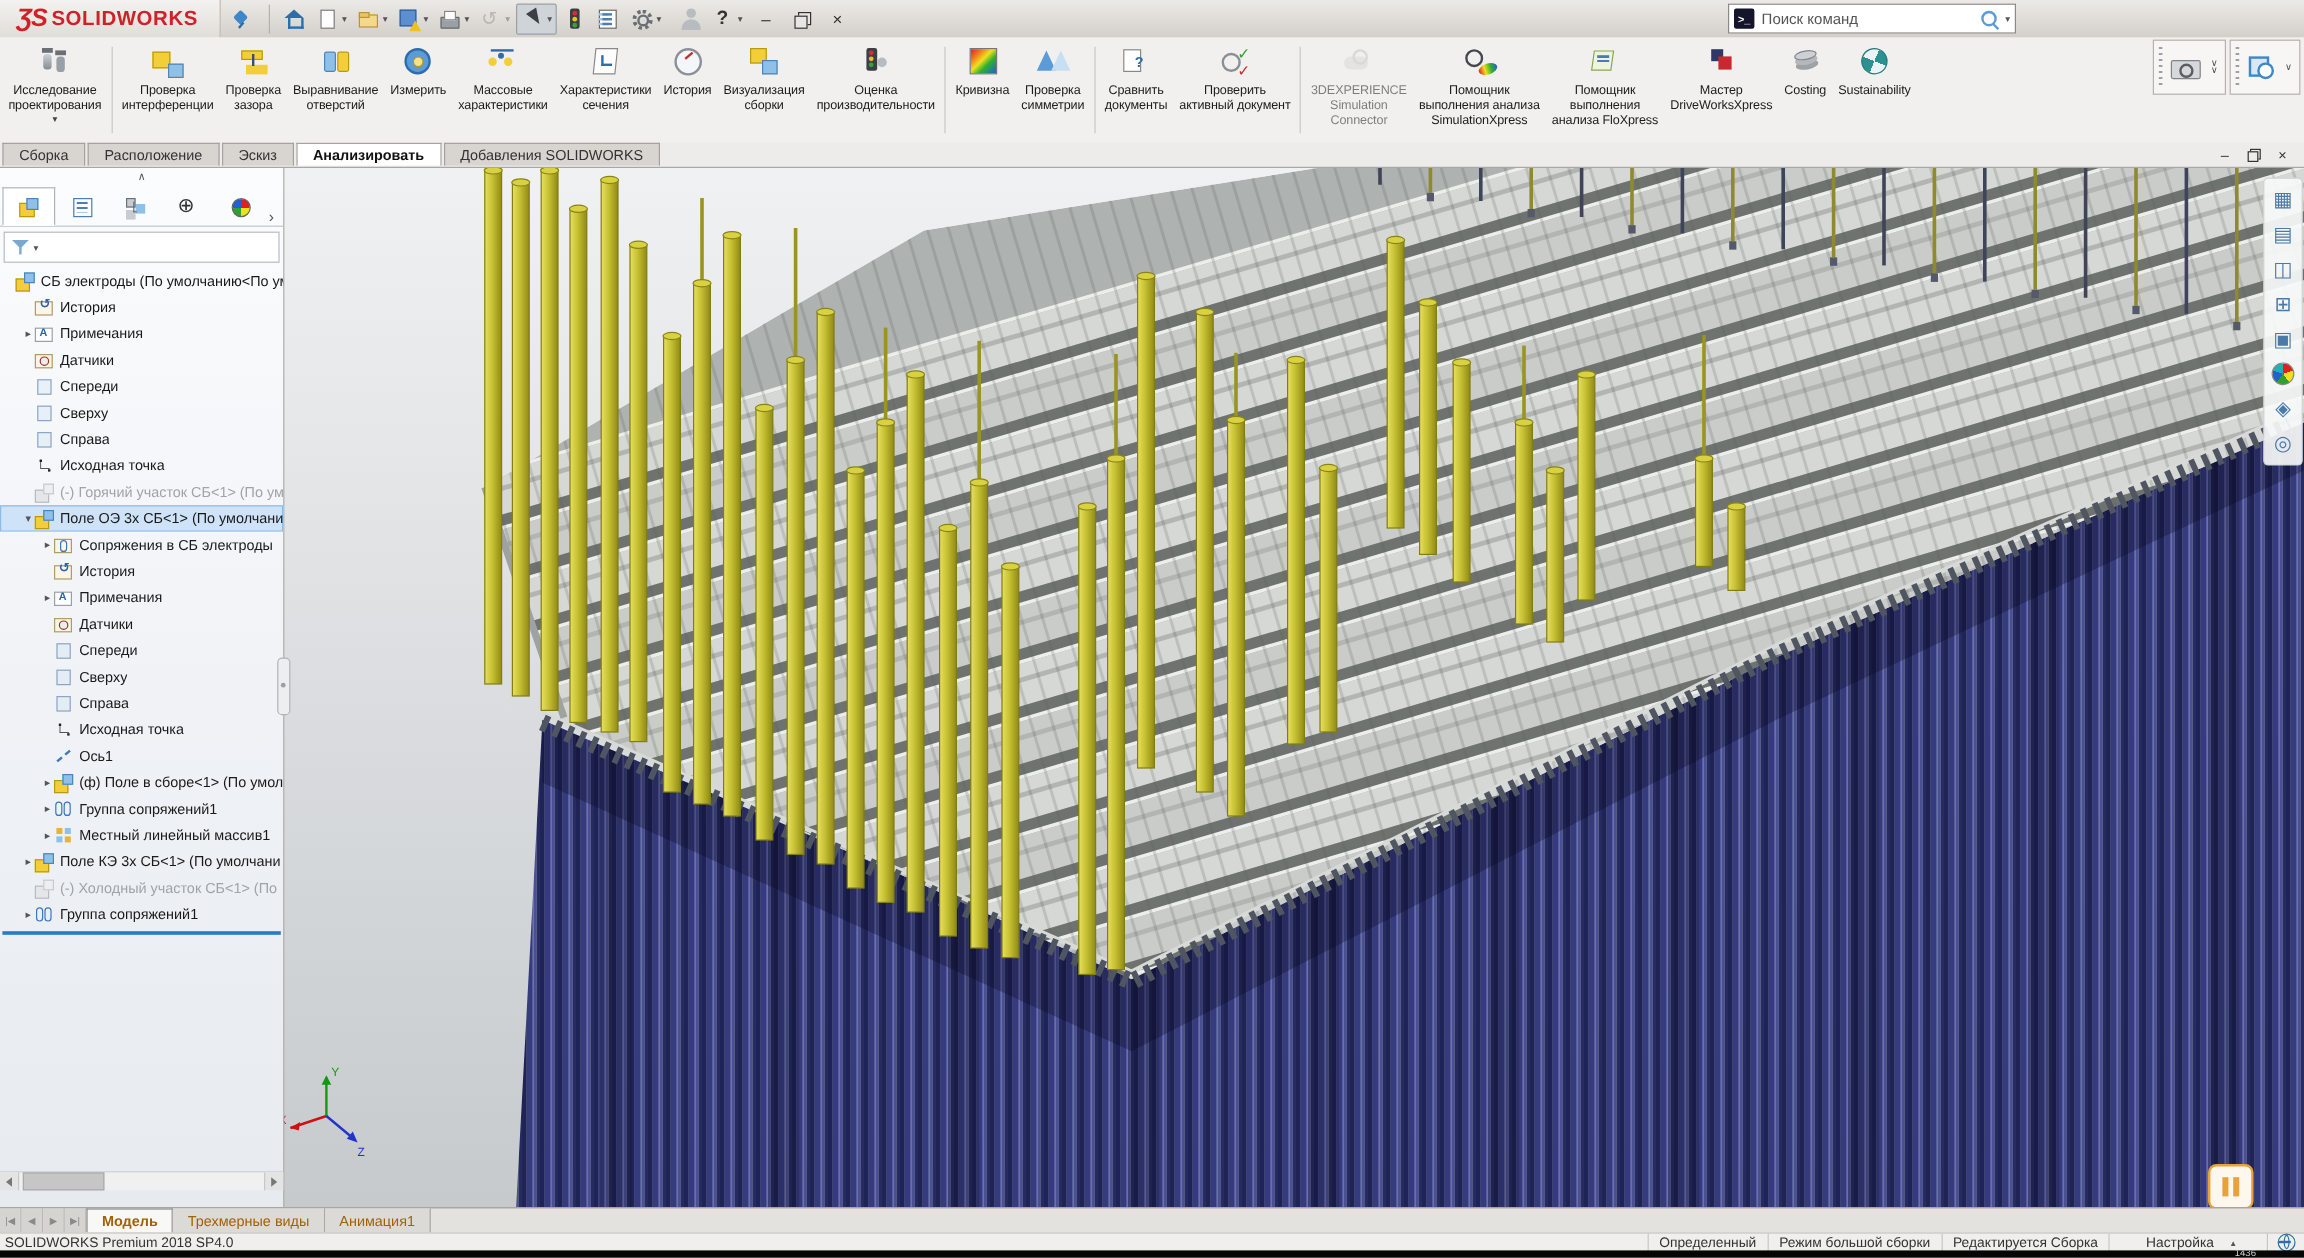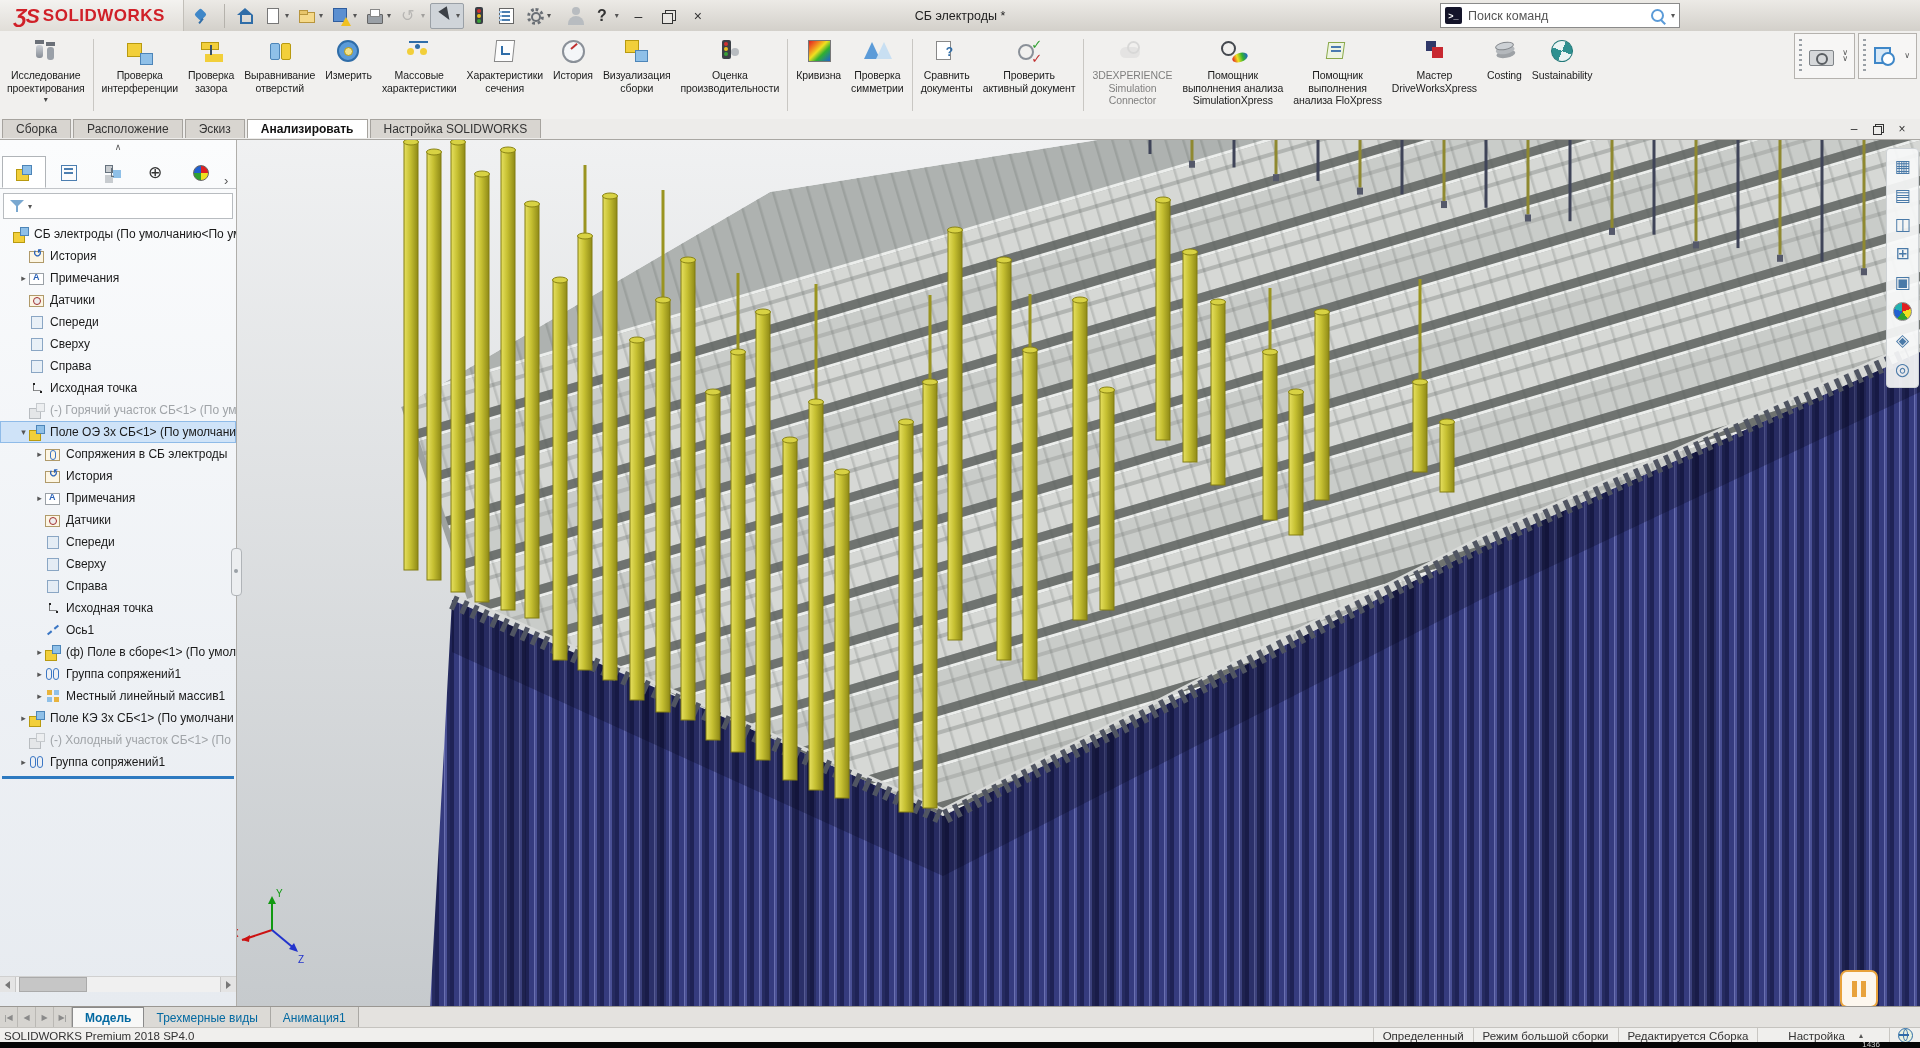--- a/index.html
+++ b/index.html
@@ -203,21 +203,21 @@
   .rticon{font-size:17px;color:#4a7aa8;line-height:1;}
   .rt-sphere{width:17px;height:17px;border-radius:50%;border:1px solid #888;
     background:conic-gradient(#e02020 0 20%,#f0e020 0 40%,#30a030 0 60%,#2060d0 0 80%,#20b0b0 0);}
   
   #pause-btn{position:absolute;right:42px;top:830px;width:34px;height:34px;background:#fdf7ee;
     border:2px solid #e8a23c;border-radius:7px;display:flex;align-items:center;justify-content:center;gap:4px;}
   #pause-btn i{display:block;width:5px;height:16px;background:#e8a23c;}
   
   #model-tabs{position:absolute;top:1006px;left:0;right:0;height:21px;background:#e4e2df;border-top:1px solid #9a9792;display:flex;align-items:stretch;}
   .mnav{width:17px;display:flex;align-items:center;justify-content:center;background:#d6d4d0;border-right:1px solid #bab8b4;color:#8a8a8a;font-size:8px;}
-  .mtab{padding:0 12px;display:flex;align-items:center;font-size:12px;color:#0369a1;border-right:1px solid #aaa8a4;background:#dcdad6;}
+  .mtab{padding:0 12px;display:flex;align-items:center;font-size:12px;color:#a16207;border-right:1px solid #aaa8a4;background:#dcdad6;}
   .mtab.active{background:#f8f8f7;font-weight:bold;border:1px solid #8a8a8a;border-bottom:none;}
   
   #statusbar{position:absolute;top:1027px;left:0;right:0;height:15px;background:#f0efed;border-top:1px solid #c5c3bf;
     display:flex;align-items:center;font-size:11.5px;color:#333;}
   #status-left{padding-left:4px;}
   #status-states{margin-left:auto;display:flex;align-items:center;height:100%;}
   .sstate{padding:0 9px;border-left:1px solid #c9c7c3;height:100%;display:flex;align-items:center;}
   #status-settings{border-left:1px solid #c9c7c3;height:100%;display:flex;align-items:center;padding:0 26px 0 30px;}
   #status-settings .caret{font-size:8px;margin-left:14px;color:#555;}
   #status-globe{width:30px;height:100%;border-left:1px solid #c9c7c3;display:flex;align-items:center;justify-content:center;}
@@ -272,21 +272,20 @@
           <span class="qicon qi-rebuild"></span>
         </span>
         <span class="qbtn">
           <span class="qicon qi-task-pane"></span>
         </span>
         <span class="qbtn">
           <span class="qicon qi-options"></span>
           <span class="qarrow">▾</span>
         </span>
       </div>
-    <div class="doc-title">СБ электроды *</div>
     <div class="search-box">
       <span class="term-icon"></span>
       <input placeholder="Поиск команд" style="">
       <span class="mag-icon"></span>
       <span class="dd-arrow">▾</span>
     </div>
     <span class="user-icon"></span>
     <span class="help-q">?</span>
     <span class="dd-arrow">▾</span>
     <span class="wc wc-min">–</span>
@@ -413,21 +412,21 @@
         <span class="grip"></span>
         <span class="mi-compare"></span>
         <span class="chevs">
             <span>∨</span>
           </span>
       </div>
     </div>
   </div>
 
   <div id="tabrow">
-    <span id="command-tabs"><span class="ctab">Сборка</span><span class="ctab">Расположение</span><span class="ctab">Эскиз</span><span class="ctab active">Анализировать</span><span class="ctab">Настройка SOLIDWORKS</span></span>
+    <span id="command-tabs"><span class="ctab">Сборка</span><span class="ctab">Расположение</span><span class="ctab">Эскиз</span><span class="ctab active">Анализировать</span><span class="ctab">Добавления SOLIDWORKS</span></span>
     <div id="doc-controls">
       <span class="dc">–</span>
       <span class="dc-restore"></span>
       <span class="dc">×</span>
     </div>
   </div>
 
   <div id="workarea">
     <svg id="scene3d" width="1920" height="866" viewBox="0 0 1920 866">
       <defs>

